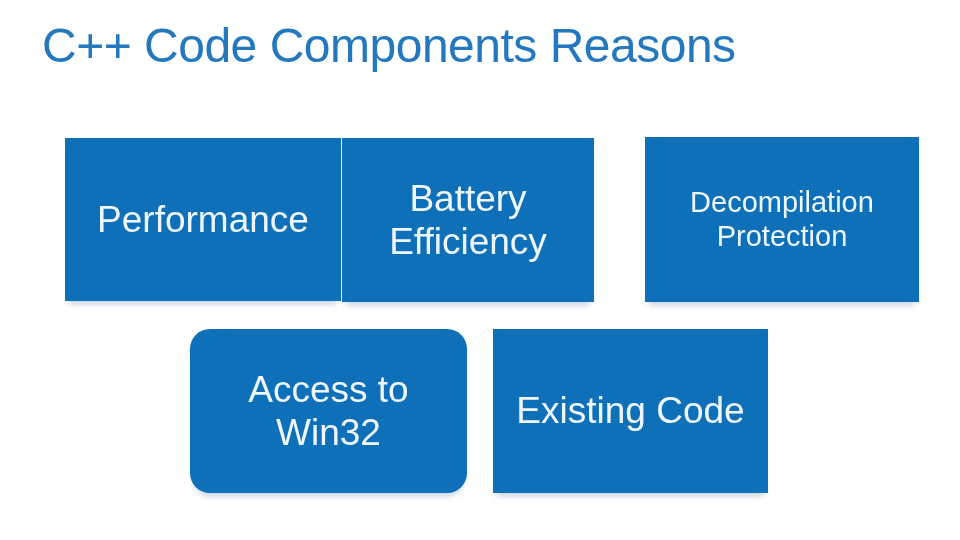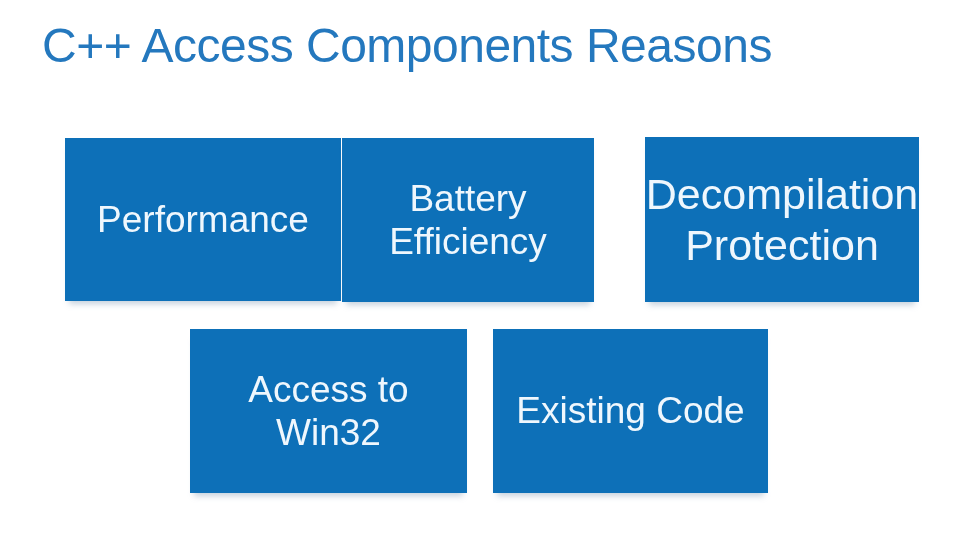--- a/index.html
+++ b/index.html
@@ -43,30 +43,30 @@
   .box-label {
     font-size: 37px;
     font-weight: 400;
     line-height: 1.17;
     white-space: pre-line;
     padding: 0 10px;
   }
   .box--performance   { left: 41px;  top: 138px; width: 276px; height: 163px; margin-left: 24px; }
   .box--battery       { left: 342px; top: 138px; width: 252px; height: 164px; }
   .box--decompilation { left: 645px; top: 137px; width: 274px; height: 165px; }
-  .box--decompilation .box-label { font-size: 43px; }
-  .box--win32         { left: 190px; top: 329px; width: 277px; height: 164px; }
+  .box--decompilation .box-label { font-size: 29px; }
+  .box--win32         { left: 190px; top: 329px; width: 277px; height: 164px; border-radius: 20px; }
   .box--existing      { left: 493px; top: 329px; width: 275px; height: 164px; }
 </style>
 </head>
 <body>
 
 <div class="slide">
 
-  <h1 class="slide-title">C++ Access Components Reasons</h1>
+  <h1 class="slide-title">C++ Code Components Reasons</h1>
 
   <div class="reason-box box--performance">
     <div class="box-label">Performance</div>
   </div>
 
   <div class="reason-box box--battery">
     <div class="box-label">Battery
 Efficiency</div>
   </div>
 

